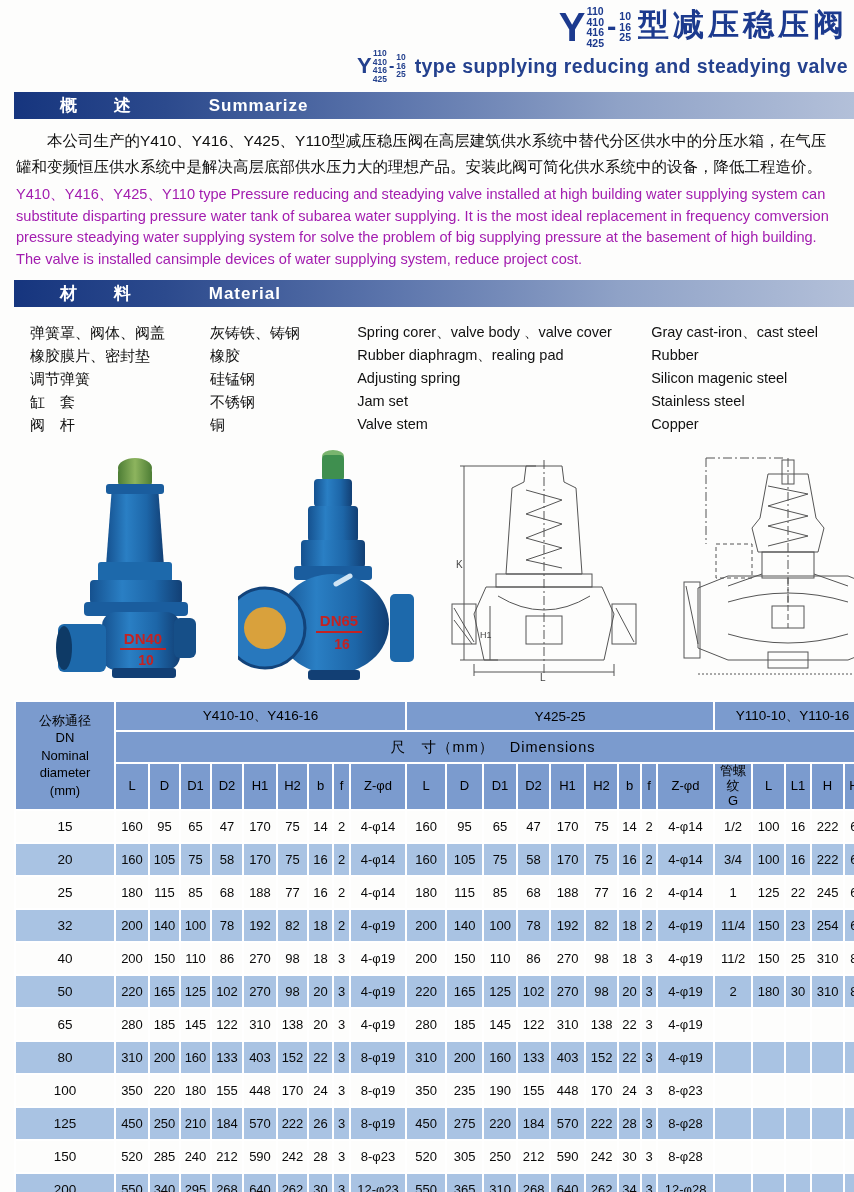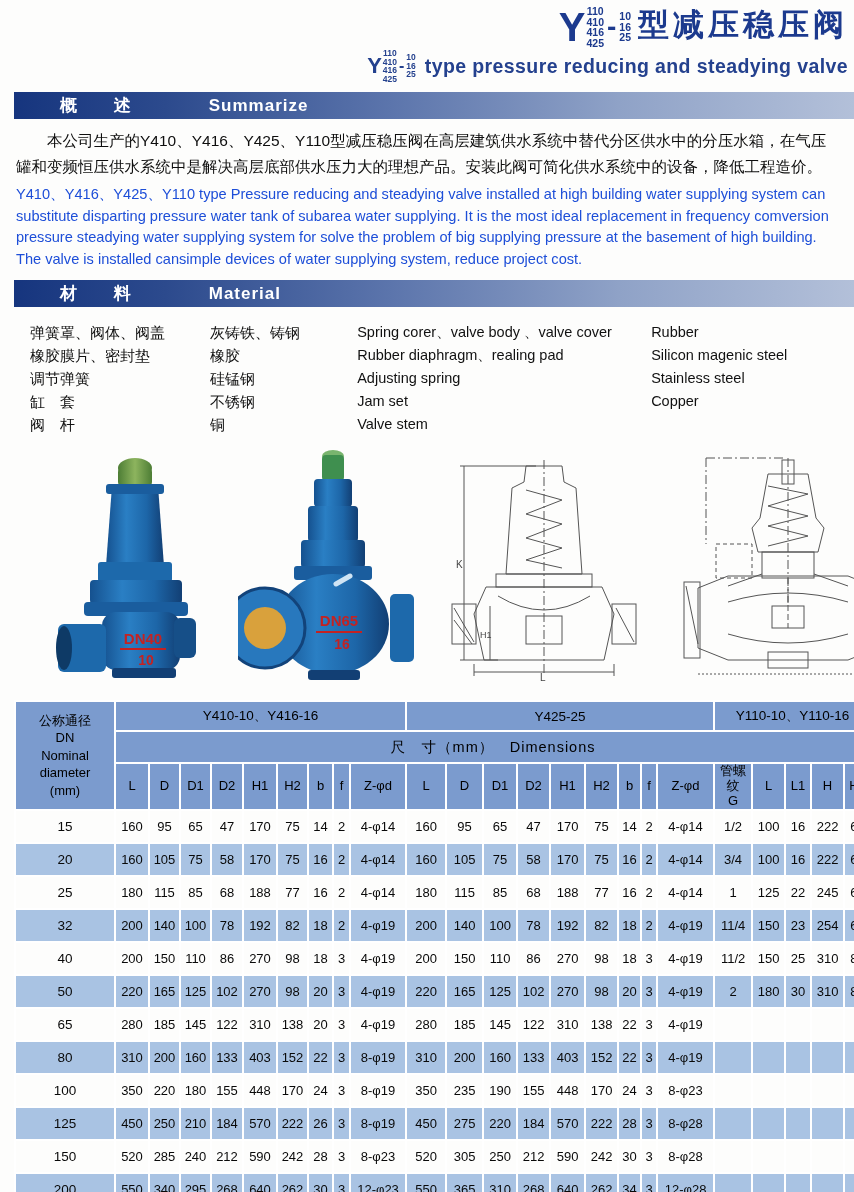--- a/index.html
+++ b/index.html
@@ -21,21 +21,21 @@
 
   
   .section-bar{margin:9px 0 0 14px;width:840px;height:27px;display:flex;align-items:center;
      background:linear-gradient(90deg,#16357e 0%,#2c4a8d 18%,#5c75ac 45%,#8fa2c7 72%,#b3c0d9 100%);
      color:#fff;font-weight:bold;gap:28px;}
   .section-bar .zh{font-size:17px;letter-spacing:16px;margin-left:46px;white-space:nowrap;}
   .section-bar .en{font-size:17px;margin-left:34px;letter-spacing:1px;}
 
   
   .para-cn{margin:9px 16px 0 16px;font-size:15.5px;line-height:1.7;text-indent:2em;color:#0e0e0e;}
-  .para-en{margin:3px 16px 0 16px;font-size:14.6px;line-height:1.5;color:#1d4ed8;}
+  .para-en{margin:3px 16px 0 16px;font-size:14.6px;line-height:1.5;color:#a21caf;}
 
   
   .material-grid{margin:14px 16px 0 30px;display:flex;gap:27px;}
   .mat-col{display:flex;flex-direction:column;}
   .mat-col div{height:23px;line-height:23px;white-space:nowrap;}
   .mat-c1{width:172px;font-size:15px;}
   .mat-c2{width:135px;font-size:15px;}
   .mat-c3{width:300px;font-size:14.5px;}
   .mat-c4{width:210px;font-size:14.5px;}
 
@@ -86,21 +86,21 @@
         <span>410</span>
         <span>416</span>
         <span>425</span>
       </span>
       <span class="dash">-</span>
       <span class="stack">
         <span>10</span>
         <span>16</span>
         <span>25</span>
       </span>
-      <span class="en-suffix">type pressure reducing and steadying valve</span>
+      <span class="en-suffix">type supplying reducing and steadying valve</span>
     </div>
   </div>
 
   <div class="section-bar">
     <span class="zh">概 述</span>
     <span class="en">Summarize</span>
   </div>
   <p class="para-cn">本公司生产的Y410、Y416、Y425、Y110型减压稳压阀在高层建筑供水系统中替代分区供水中的分压水箱，在气压罐和变频恒压供水系统中是解决高层底部供水压力大的理想产品。安装此阀可简化供水系统中的设备，降低工程造价。</p>
   <p class="para-en">Y410、Y416、Y425、Y110 type Pressure reducing and steadying valve installed at high building water supplying system can substitute disparting pressure water tank of subarea water supplying. It is the most ideal replacement in frequency comversion pressure steadying water supplying system for solve the problem of big supplying pressure at the basement of high building. The valve is installed cansimple devices of water supplying system, reduce project cost.</p>
 
@@ -124,20 +124,21 @@
         <div>铜</div>
       </div>
     <div class="mat-col mat-c3">
         <div>Spring corer、valve body 、valve cover</div>
         <div>Rubber diaphragm、realing pad</div>
         <div>Adjusting spring</div>
         <div>Jam set</div>
         <div>Valve stem</div>
       </div>
     <div class="mat-col mat-c4">
+        <div>Gray cast-iron、cast steel</div>
         <div>Rubber</div>
         <div>Silicon magenic steel</div>
         <div>Stainless steel</div>
         <div>Copper</div>
       </div>
   </div>
 
   <div class="figures">
 
     <div class="fig">

